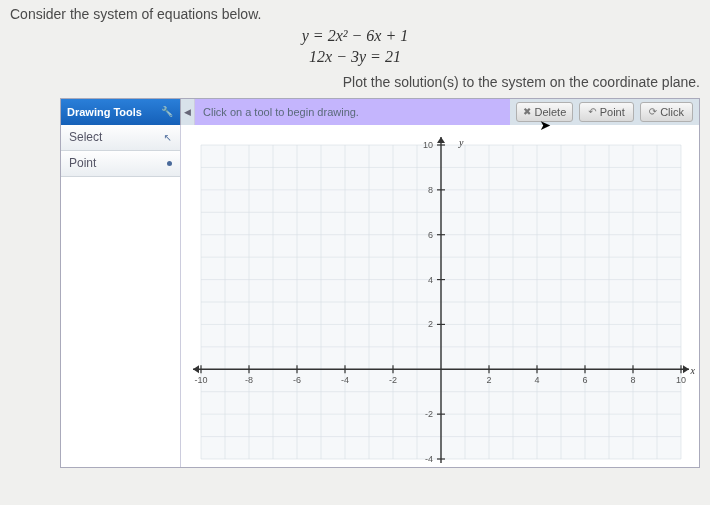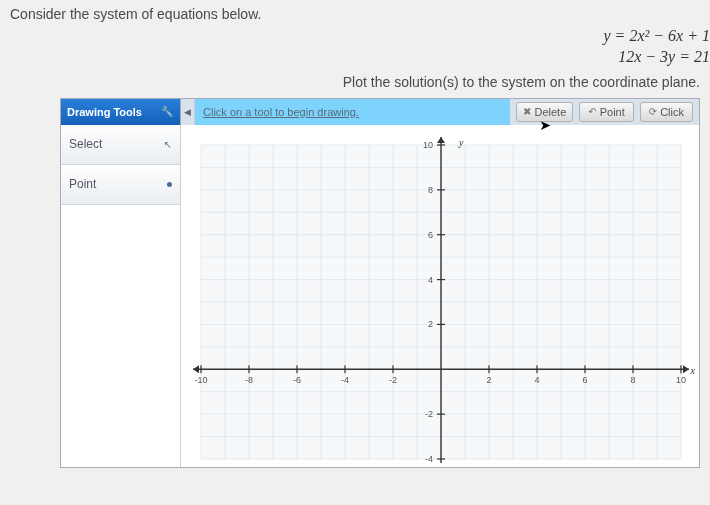--- a/index.html
+++ b/index.html
@@ -10,21 +10,21 @@
       height: 505px;
       overflow: hidden;
       color: #555;
     }
     .header {
       padding: 6px 4px 0 10px;
       font-size: 14px;
       color: #4a4a4a;
     }
     .equations {
-      text-align: right;
+      text-align: center;
       font-family: 'Times New Roman', serif;
       font-size: 16px;
       color: #333;
       margin: 4px 0 6px 0;
       line-height: 1.3;
     }
     .eq-line { display: block; }
     .instruction {
       font-size: 14px;
       color: #4a4a4a;
@@ -64,26 +64,25 @@
       background: #d8e2ea;
       display: flex;
       align-items: center;
       justify-content: center;
       color: #667;
       font-size: 9px;
       border-right: 1px solid #ccd;
     }
     .hint-bar {
       flex: 1;
-      background: #7dd3fc;
+      background: #c4b5fd;
       display: flex;
       align-items: center;
       padding-left: 8px;
       color: #5a6a7a;
-      text-decoration: underline;
     }
     .action-btns {
       background: #d8e2ea;
       display: flex;
       align-items: center;
       gap: 6px;
       padding: 0 6px;
     }
     .btn {
       background: linear-gradient(#f8f8f8, #dadada);
@@ -109,21 +108,21 @@
     .main-area {
       flex: 1;
       display: flex;
     }
     .tool-panel {
       width: 120px;
       background: #fff;
       border-right: 1px solid #ccd;
     }
     .tool-item {
-      height: 40px;
+      height: 26px;
       display: flex;
       align-items: center;
       justify-content: space-between;
       padding: 0 8px;
       font-size: 12px;
       color: #556;
       background: linear-gradient(#fefefe, #eaeef2);
       border-bottom: 1px solid #d0d6dc;
       cursor: pointer;
     }

